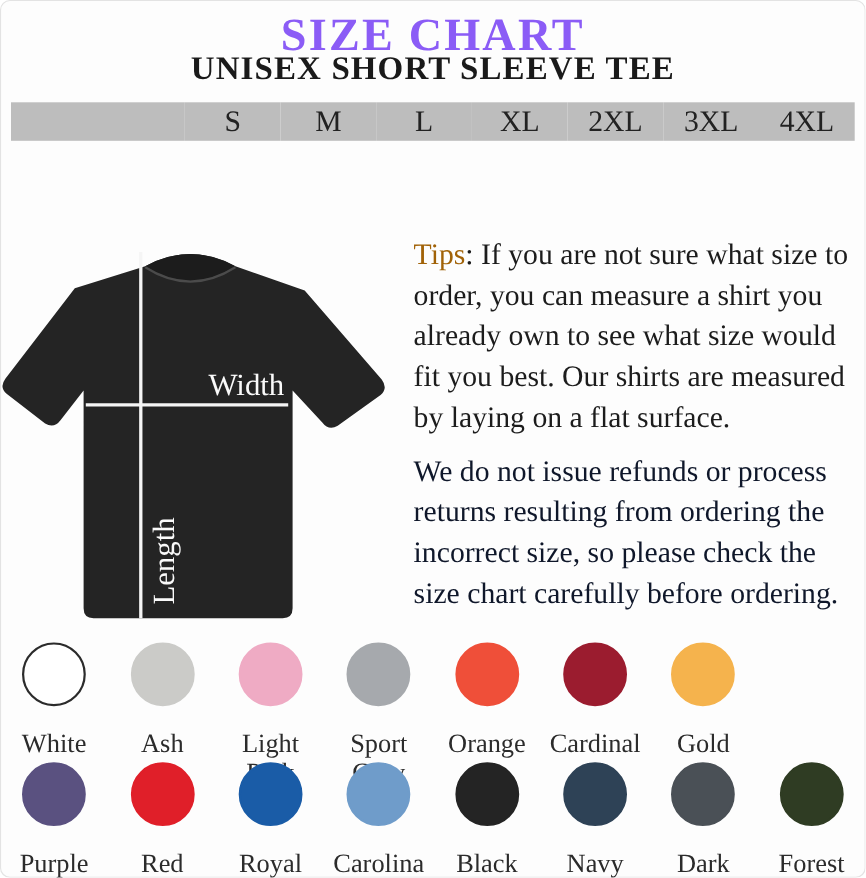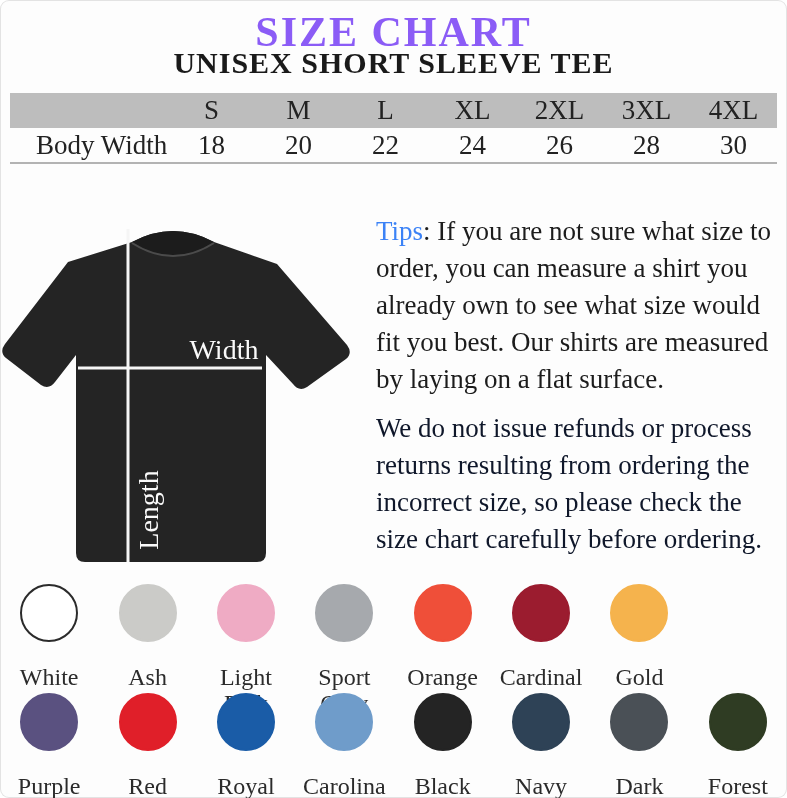--- a/index.html
+++ b/index.html
@@ -48,21 +48,21 @@
 
   
   .tee-wrap { position:absolute; left:0px; top:222px; width:365px; height:352px; }
 
   
   .tips {
     position:absolute; left:376px; top:213px; width:408px;
     font-size:27px; line-height:37px; color:#1c1c1c;
     text-align:left;
   }
-  .tips .tips-prefix { color:#3b82f6; }
+  .tips .tips-prefix { color:#a16207; }
   .warning {
     position:absolute; left:376px; top:410px; width:408px;
     font-size:27px; line-height:37px; color:#0f172a;
   }
 
   
   .swatch-row {
     position:absolute; left:0; width:787px;
     display:grid; grid-template-columns:repeat(8, 1fr);
   }
@@ -103,30 +103,20 @@
         <th>S</th>
         <th>M</th>
         <th>L</th>
         <th>XL</th>
         <th>2XL</th>
         <th>3XL</th>
         <th>4XL</th>
       </tr>
     </thead>
     <tbody>
-      <tr class="r1">
-        <td class="row-label">Body Width</td>
-        <td>18</td>
-        <td>20</td>
-        <td>22</td>
-        <td>24</td>
-        <td>26</td>
-        <td>28</td>
-        <td>30</td>
-      </tr>
     </tbody>
   </table>
 
   <div class="tee-wrap">
     <svg width="365" height="352" viewBox="0 0 365 352" xmlns="http://www.w3.org/2000/svg">
 
       <path d="M132,20 Q173,-2 214,20 L277,42 L347,123 Q353,131 346,137 L307,165 Q299,170 293,162 L266,133
                L266,331 Q266,340 257,340 L85,340 Q76,340 76,331 L76,133
                L55,160 Q49,168 41,163 L6,136 Q-1,130 5,122 L68,40 Z" fill="#242424"></path>
 

